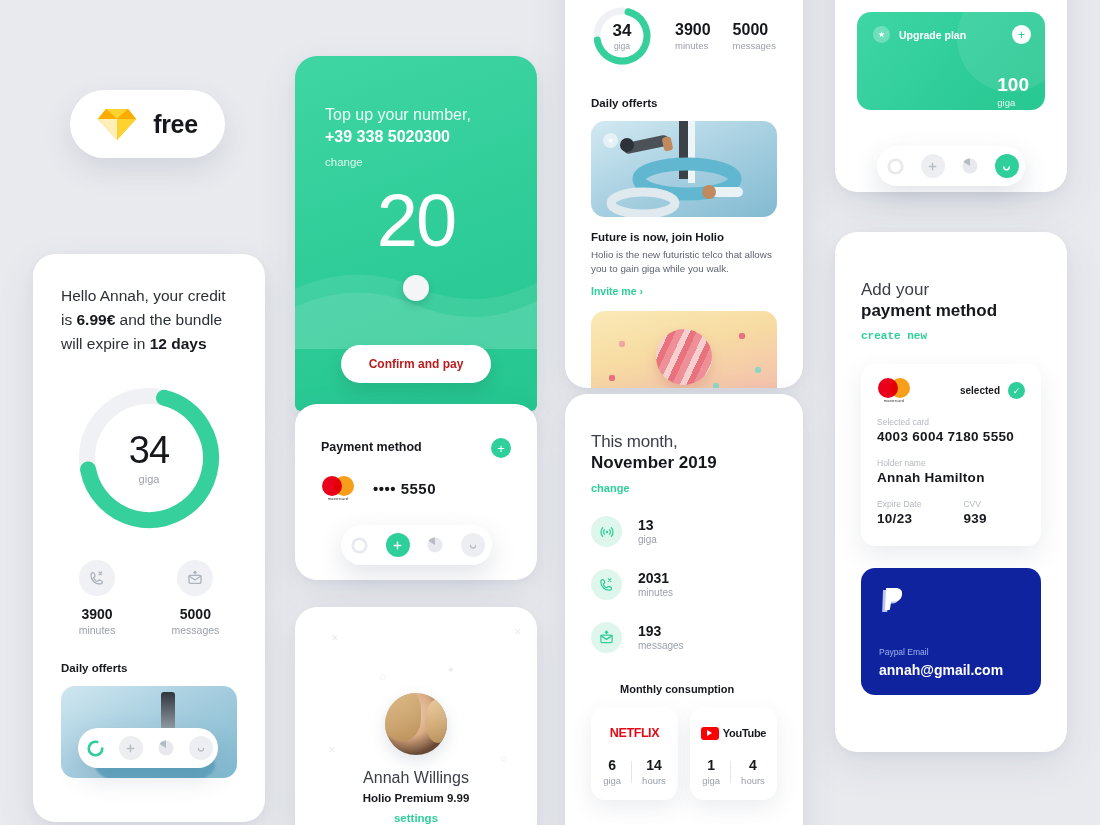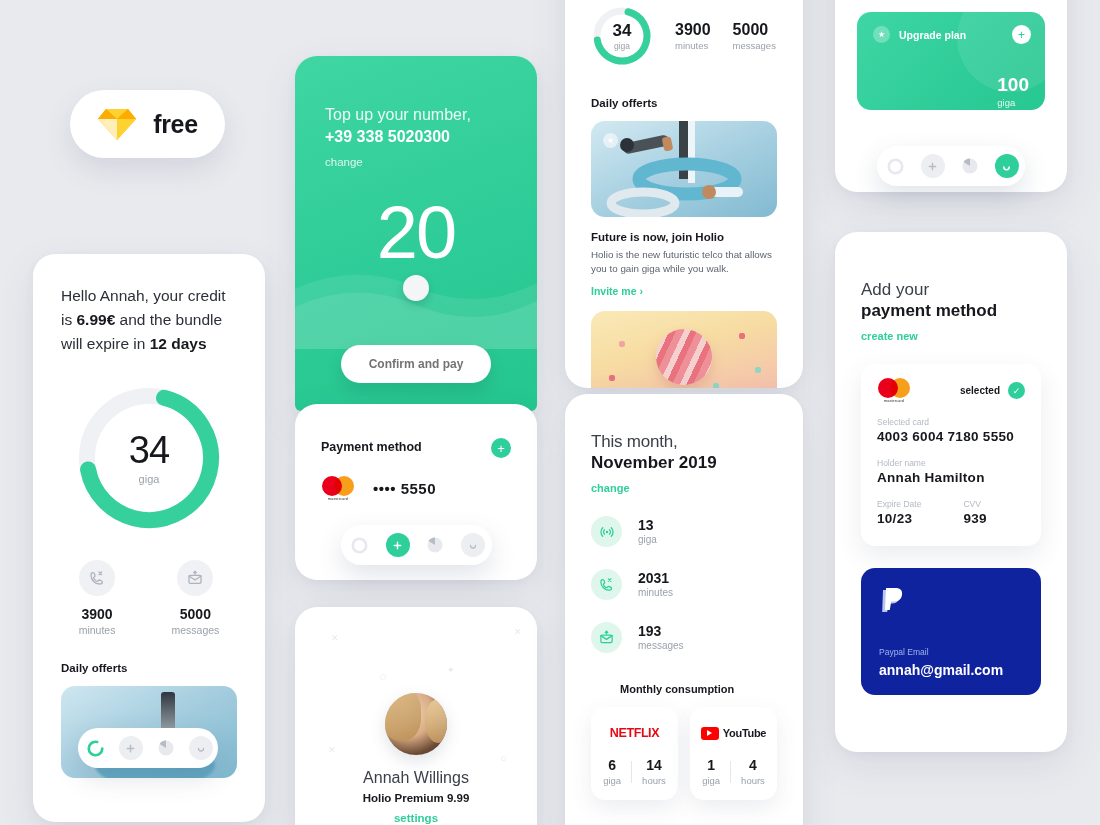--- a/index.html
+++ b/index.html
@@ -81,32 +81,32 @@
   #card-topup {
     left: 295px; top: 56px; width: 242px; height: 355px;
     background: linear-gradient(160deg,#3fd6a3 0%,#2ecc98 55%,#25c690 100%);
     border-radius: 22px 22px 6px 6px;
   }
   .topup-pad { padding: 48px 30px 0; }
   .topup-t1 { font-size: 16px; color: rgba(255,255,255,.9); line-height:1.35; }
   .topup-t2 { font-size: 16px; font-weight: bold; color: #fff; margin-top: 2px; }
   .topup-change { font-size: 11.5px; color: rgba(255,255,255,.82); margin-top: 10px; }
   .topup-amount { text-align: center; font-size: 74px; font-weight: 300;
-                  color: #fff; margin-top: 28px; letter-spacing: -2px; line-height:1; }
+                  color: #fff; margin-top: 16px; letter-spacing: -2px; line-height:1; }
   .wave { position:absolute; left:0; right:0; bottom:62px; height:96px; overflow:hidden;}
   .slider-knob {
     position:absolute; left:50%; transform:translateX(-50%); bottom:110px;
     width: 26px; height: 26px; border-radius:50%; background:#f4f5f7;
     box-shadow: 0 4px 10px rgba(0,0,0,.14);
   }
   .confirm-btn {
     position:absolute; left:46px; right:46px; bottom:28px; height: 38px;
     background:#fff; border-radius:19px; border:none;
     font-family:"Liberation Sans",sans-serif;
-    font-size: 12px; font-weight: bold; color:#737373; cursor:pointer;
+    font-size: 12px; font-weight: bold; color:#b91c1c; cursor:pointer;
     box-shadow: 0 8px 18px rgba(0,0,0,.10);
   }
 
   
   #card-payment { left: 295px; top: 404px; width: 242px; height: 176px; padding: 36px 26px 0; }
   .pm-title { font-size: 12.5px; font-weight: bold; color: #16181d; }
   .plus-btn {
     position:absolute; right: 26px; top: 34px;
     width: 20px; height: 20px; border-radius: 50%; background: #2ecf9a;
     display:flex; align-items:center; justify-content:center;
@@ -211,21 +211,21 @@
              border-radius:50%; background:#fff; color:#2ecf9a; font-size: 12px;
              display:flex;align-items:center;justify-content:center; cursor:pointer;}
   .up-body { display:flex; align-items:flex-end; gap: 12px; margin-top: 32px; flex-direction: column; }
   .up-n { font-size: 19px; font-weight:bold; color:#fff; line-height:1; }
   .up-sub { font-size: 9.5px; color: rgba(255,255,255,.88); margin-top: 3px; }
   .up-big { font-size: 19px; font-weight:bold; color:#fff; line-height:1; }
 
   #card-pay2 { left: 835px; top: 232px; width: 232px; height: 520px; padding: 48px 26px 0; }
   .ay1 { font-size: 17px; color:#3a3f48; }
   .ay2 { font-size: 17px; font-weight:bold; color:#16181d; margin-top: 1px; }
-  .ay3 { font-size: 11px; font-weight:bold; color:#2ecf9a; margin-top: 9px; cursor:pointer;}
+  .ay3 { font-size: 11px; font-weight:bold; color:#2ecf9a; margin-top: 9px; cursor:pointer;font-family:Liberation Mono, monospace;}
   .mc-card {
     margin-top: 22px; background:#fff; border-radius: 14px; padding: 14px 16px 20px;
     box-shadow: 0 10px 26px rgba(70,80,110,.11);
   }
   .mc-head { display:flex; align-items:center; justify-content:space-between; }
   .sel-wrap { display:flex; align-items:center; gap: 8px; }
   .sel-t { font-size: 10px; font-weight:bold; color:#16181d;text-align:center; }
   .sel-c { width: 17px; height:17px; border-radius:50%; background:#2ecf9a; color:#fff;
            font-size:9px; display:flex;align-items:center;justify-content:center;}
   .fl { margin-top: 14px; }

